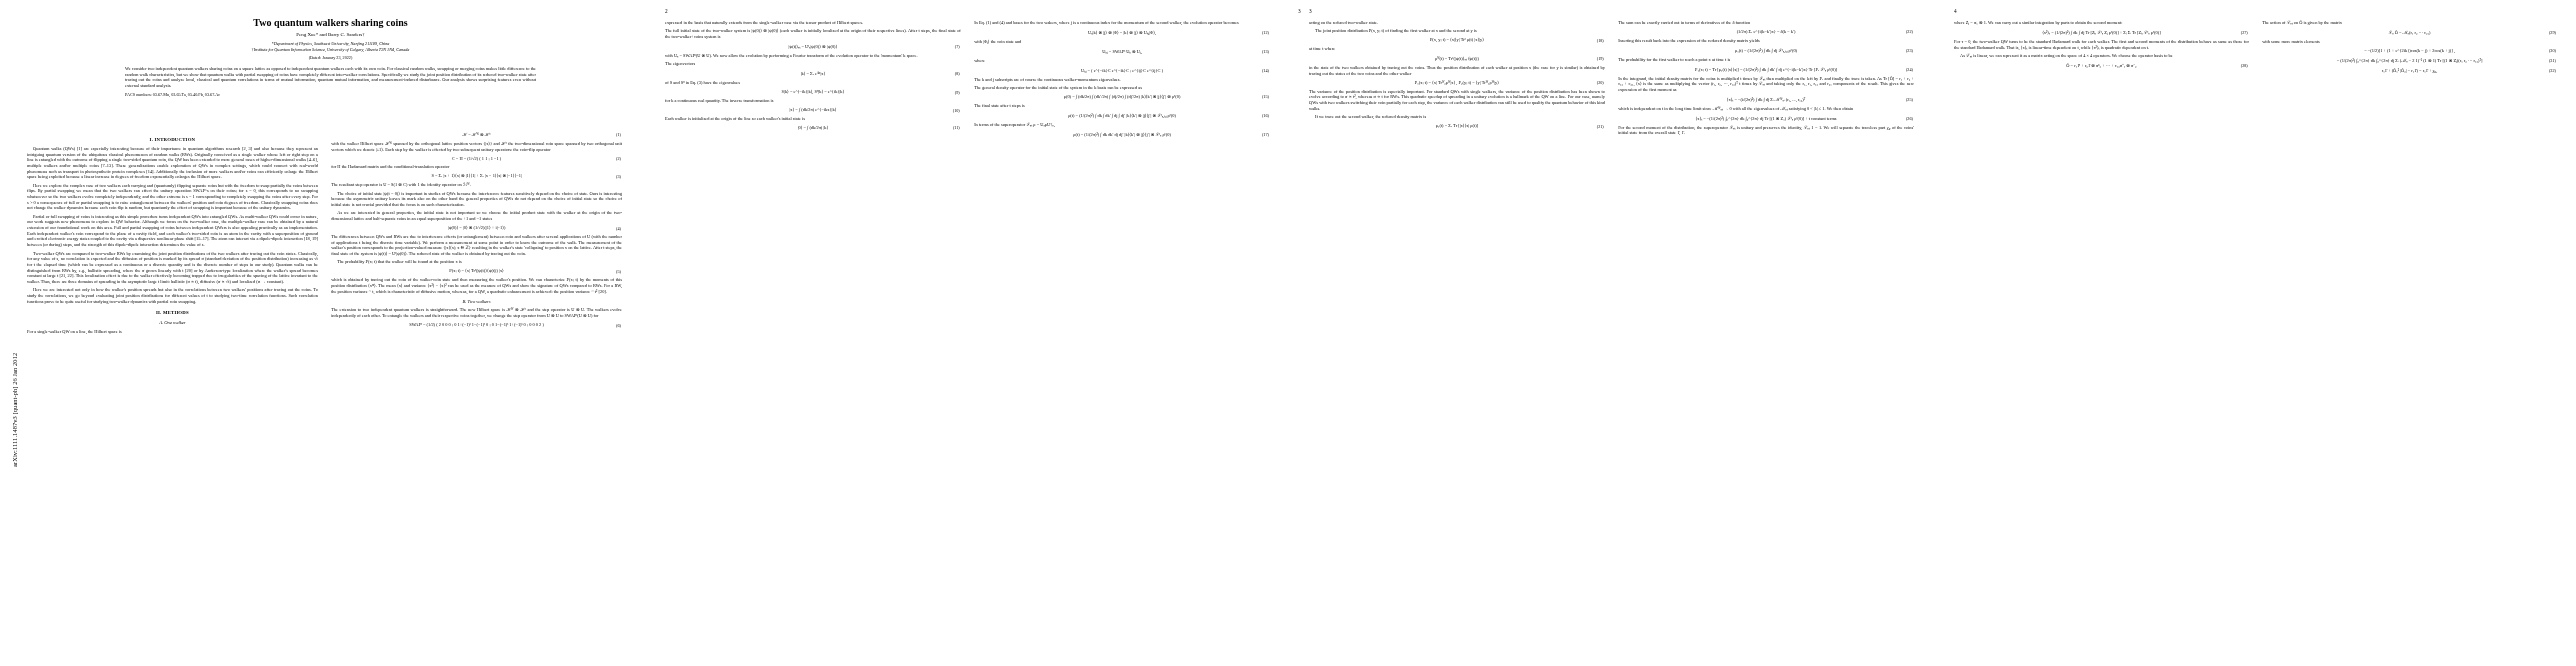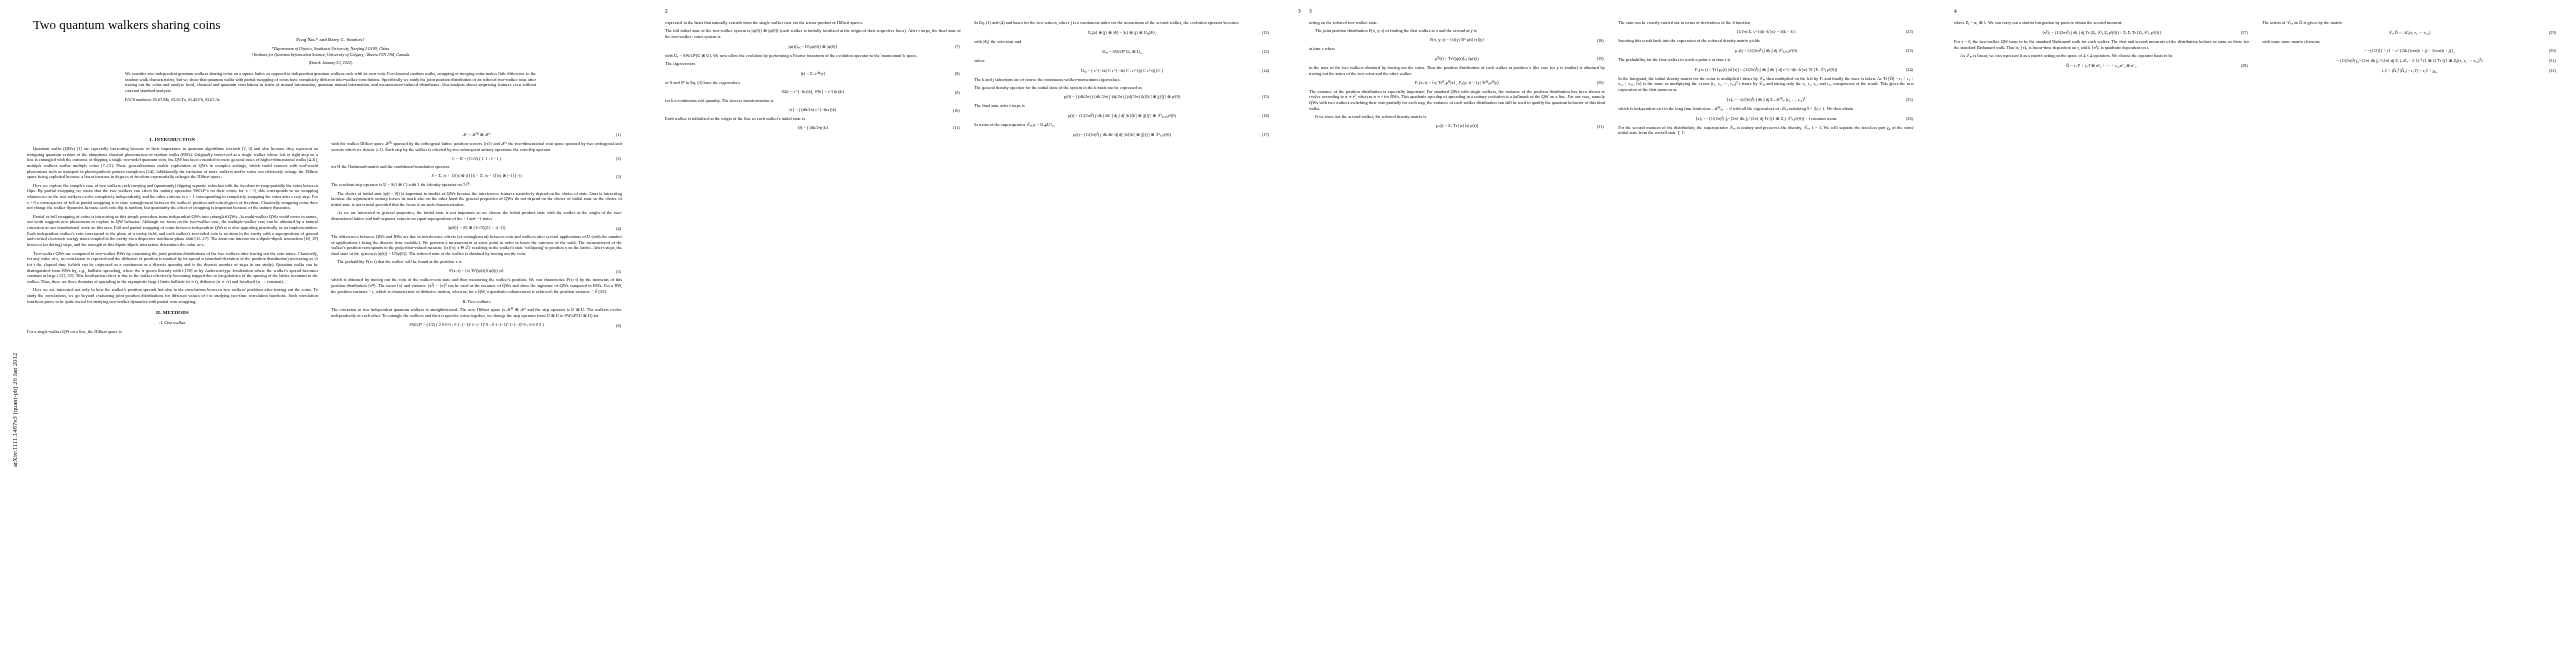--- a/index.html
+++ b/index.html
@@ -6,21 +6,21 @@
   body{width:2576px;height:667px;font-family:"Liberation Serif", serif;color:#000;}
   .page{position:relative;width:2576px;height:667px;overflow:hidden;}
   .sheet{position:absolute;top:0;background:#fff;height:667px;}
   .sheet.p1{left:0;width:645px;}
   .sheet.p2{left:645px;width:645px;}
   .sheet.p3{left:1289px;width:645px;}
   .sheet.p4{left:1934px;width:642px;}
   .arxiv-strip{position:absolute;left:3.3px;top:167px;width:12.2px;height:311px;}
   .arxiv-strip span{display:block;transform:rotate(-90deg);transform-origin:left top;position:absolute;left:7.8px;top:300px;white-space:nowrap;font-size:6.4px;font-family:"Liberation Serif", serif;letter-spacing:0.1px;}
   .pagenum{position:absolute;top:7.8px;font-size:5.3px;}
-  .title{font-size:13px;font-weight:normal;text-align:left;margin:0;}
+  .title{font-size:10px;font-weight:bold;text-align:center;margin:0;}
   .authors{font-size:5px;text-align:center;margin-top:3.9px;line-height:1.35;}
   .affil{font-size:4.2px;font-style:italic;text-align:center;margin-top:2.8px;line-height:1.35;}
   .dateline{font-size:4.2px;text-align:center;margin-top:2.2px;}
   .abstract{font-size:4.4px;text-align:justify;line-height:1.3;margin-top:5px;}
   .pacs{font-size:4.2px;margin-top:3.3px;text-align:justify;}
   .secthead{font-size:4.8px;font-weight:bold;text-align:center;letter-spacing:0.2px;margin:6.1px 0 3.9px 0;}
   .subhead{font-size:4.6px;font-style:italic;text-align:center;margin:5px 0 3.3px 0;}
   p.body{font-size:4.4px;line-height:1.285;text-align:justify;margin:0 0 2.8px 0;text-indent:6.1px;}
   p.body.noind{text-indent:0;}
   .eq{font-size:4.4px;text-align:center;margin:3.3px 0 3.9px 0;position:relative;}

